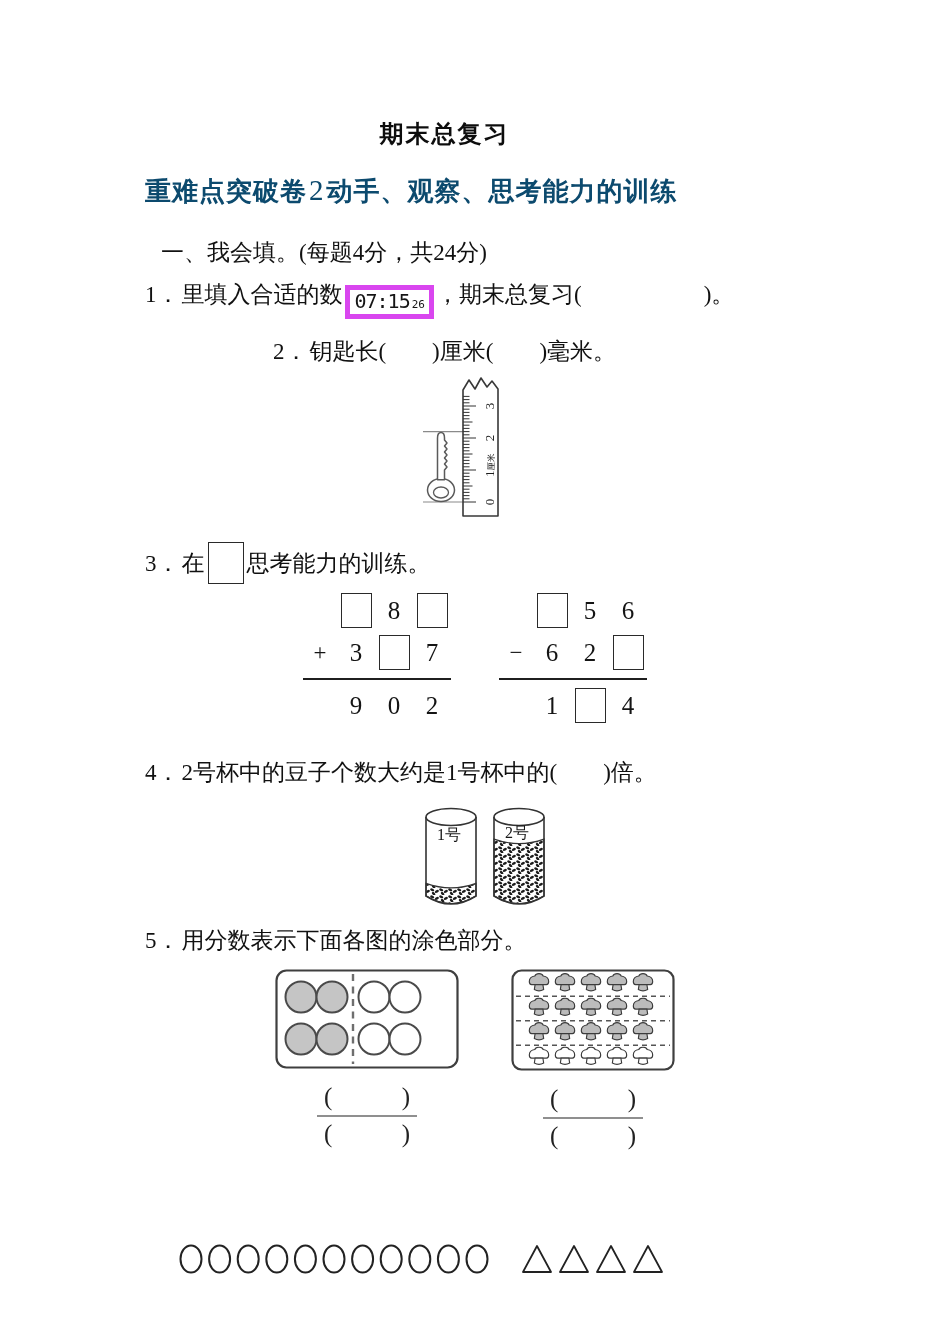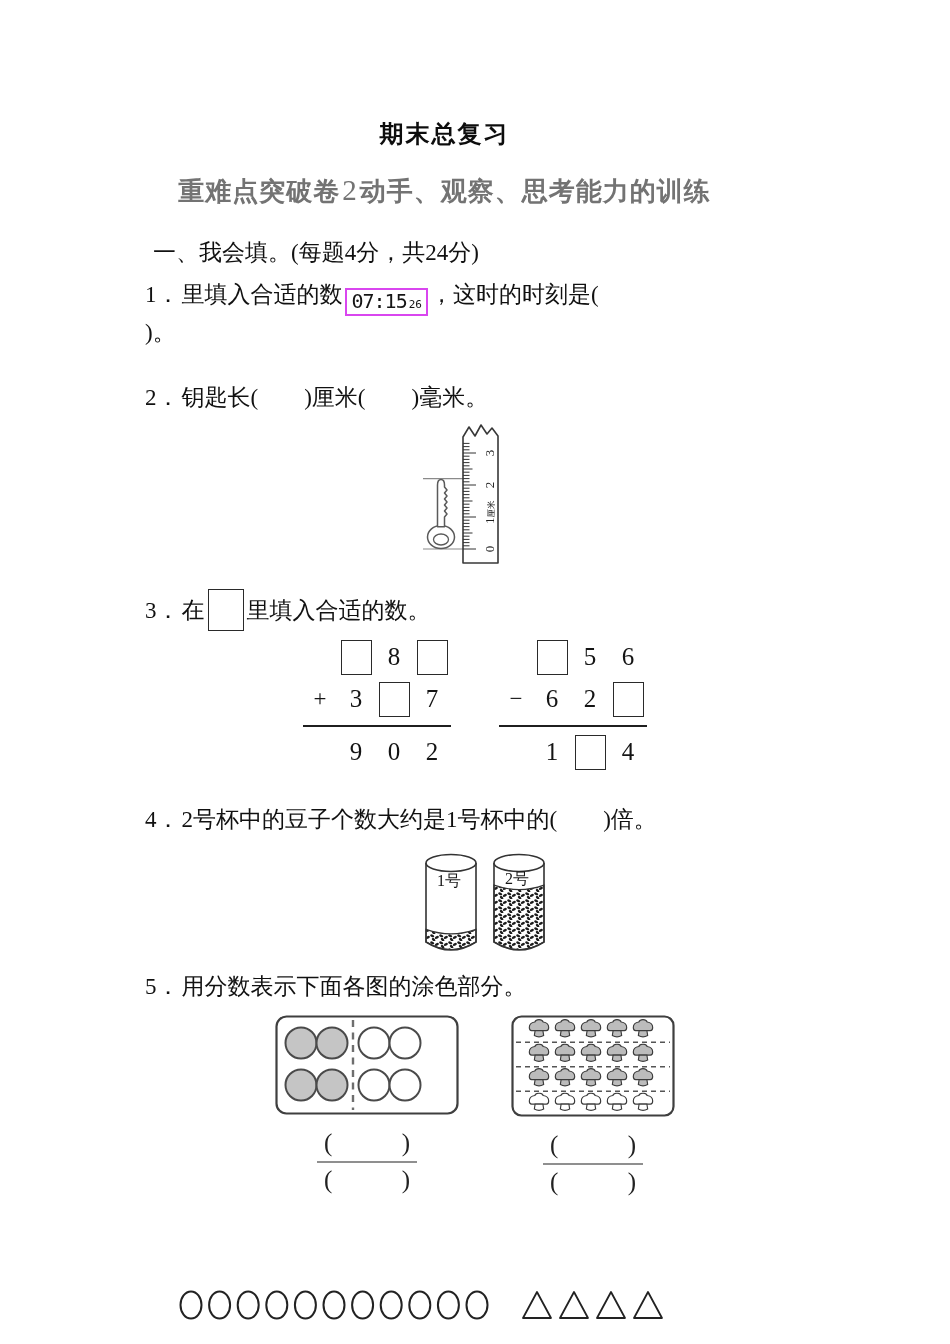--- a/index.html
+++ b/index.html
@@ -7,38 +7,38 @@
     position:relative;width:874px;height:1344px;background:#fff;overflow:hidden;
     box-sizing:border-box;padding:118px 130px 0 145px;
     font-family:"Liberation Serif","DejaVu Serif",serif;color:#111;
   }
   
   .title{
     text-align:center;font-family:"Liberation Sans","DejaVu Sans",sans-serif;
     font-weight:900;font-size:24px;letter-spacing:2px;margin:0 0 24px;color:#0d0d0d;
   }
   .subtitle{
-    text-align:center;font-family:"Liberation Sans","DejaVu Sans",sans-serif;
-    font-weight:900;font-size:26px;letter-spacing:1px;margin:0 0 28px;color:#737373;white-space:nowrap;
+    font-family:"Liberation Sans","DejaVu Sans",sans-serif;
+    font-weight:900;font-size:26px;letter-spacing:1px;margin:0 0 28px;color:#0c4a6e;white-space:nowrap;
   }
   .subtitle .num{font-family:"Liberation Serif",serif;font-weight:400;font-size:29px;padding:0 2px;}
-  .heading{font-size:23px;margin:0 8px 10px;font-weight:400;}
+  .heading{font-size:23px;margin:0 16px 10px;font-weight:400;}
   .qline{font-size:23px;margin:0;line-height:1.45;}
   .qnum{padding-right:2px;}
   
   .clock-box{
-    display:inline-block;border:2px solid #d946ef;padding:0 4px 1px 5px;margin:0 2px;
+    display:inline-block;border:5px solid #d946ef;padding:0 4px 1px 5px;margin:0 2px;
     font-family:"DejaVu Sans Mono","Liberation Mono",monospace;font-size:20px;
     line-height:1.15;vertical-align:-6px;letter-spacing:-1px;color:#151515;background:#fff;
   }
   .clock-sec{font-size:11px;letter-spacing:0;margin-left:2px;}
   .blank-wide{display:inline-block;width:122px;}
   
   .q1{margin-top:10px;}
-  .q2{margin-top:32px;}
+  .q2{margin-top:16px;text-align:center;}
   .q3{margin-top:14px;}
   .q4{margin-top:32px;}
   .q5{margin-top:14px;}
   
   .ruler-wrap{margin:6px 0 0 272px;}
   .ruler-svg .guide{stroke:#8a8a8a;stroke-width:1.2;}
   .ruler-svg .rbody{fill:#fff;stroke:#383838;stroke-width:1.6;stroke-linejoin:round;}
   .ruler-svg .ticks line{stroke:#333;stroke-width:1;}
   .ruler-svg .rlabel{font-family:"Liberation Serif",serif;font-size:13px;fill:#1d1d1d;}
   .ruler-svg .runit{font-size:8.5px;}
@@ -82,21 +82,21 @@
 <body>
 
 <div class="page">
 
   <h1 class="title">期末总复习</h1>
 
   <h2 class="subtitle"><span>重难点突破卷</span><span class="num">2</span><span>动手、观察、思考能力的训练</span></h2>
 
   <p class="heading">一、我会填。(每题4分，共24分)</p>
 
-  <p class="qline q1"><span class="qnum">1．</span><span>里填入合适的数</span><span class="clock-box"><span>07:15</span><span class="clock-sec">26</span></span><span>，这时的时刻是(</span><span class="blank-wide"></span><span>)。</span></p>
+  <p class="qline q1"><span class="qnum">1．</span><span>里填入合适的数</span><span class="clock-box"><span>07:15</span><span class="clock-sec">26</span></span><span>，期末总复习(</span><span class="blank-wide"></span><span>)。</span></p>
 
   <p class="qline q2"><span class="qnum">2．</span><span>钥匙长(　　)厘米(　　)毫米。</span></p>
 
   <div class="ruler-wrap">
     <svg class="ruler-svg" width="110" height="150" viewBox="0 0 110 150">
       <line class="guide" x1="6" y1="57.6" x2="46" y2="57.6"></line>
       <line class="guide" x1="6" y1="128" x2="46" y2="128"></line>
       <path class="rbody" d="M46,16 L52,6 L58,15 L64,4 L70,13 L75,7 L81,15 L81,142 L46,142 Z"></path>
       <g id="ruler-ticks" class="ticks">
           <line x1="46" y1="128.0" x2="59" y2="128.0"></line>
@@ -139,21 +139,21 @@
       <text class="rlabel" transform="translate(77 64) rotate(-90)" text-anchor="middle">2</text>
       <text class="rlabel" transform="translate(77 32) rotate(-90)" text-anchor="middle">3</text>
       <g class="key">
         <ellipse cx="24" cy="116" rx="13.5" ry="11.5"></ellipse>
         <path d="M20.5,105.8 L20.5,64 Q20.5,58.5 24,58.5 Q27.5,58.5 27.5,64 L27.5,66 L30,69 L27.5,72 L30,75 L27.5,78 L30,81 L27.5,84 L30,87 L27.5,90 L30,93 L27.5,96 L27.5,105.8 Z"></path>
         <ellipse class="keyhole" cx="24" cy="118.5" rx="7.5" ry="5.5"></ellipse>
       </g>
     </svg>
   </div>
 
-  <p class="qline q3"><span class="qnum">3．</span><span>在</span><span class="inline-box"></span><span>里填入合适的数。</span></p>
+  <p class="qline q3"><span class="qnum">3．</span><span>在</span><span class="inline-box"></span><span>思考能力的训练。</span></p>
 
   <div class="probs">
     <div class="vprob">
         <span class="cell"></span>
         <span class="cell">
           <span class="pbox"></span>
         </span>
         <span class="cell pdigit">8</span>
         <span class="cell">
           <span class="pbox"></span>

